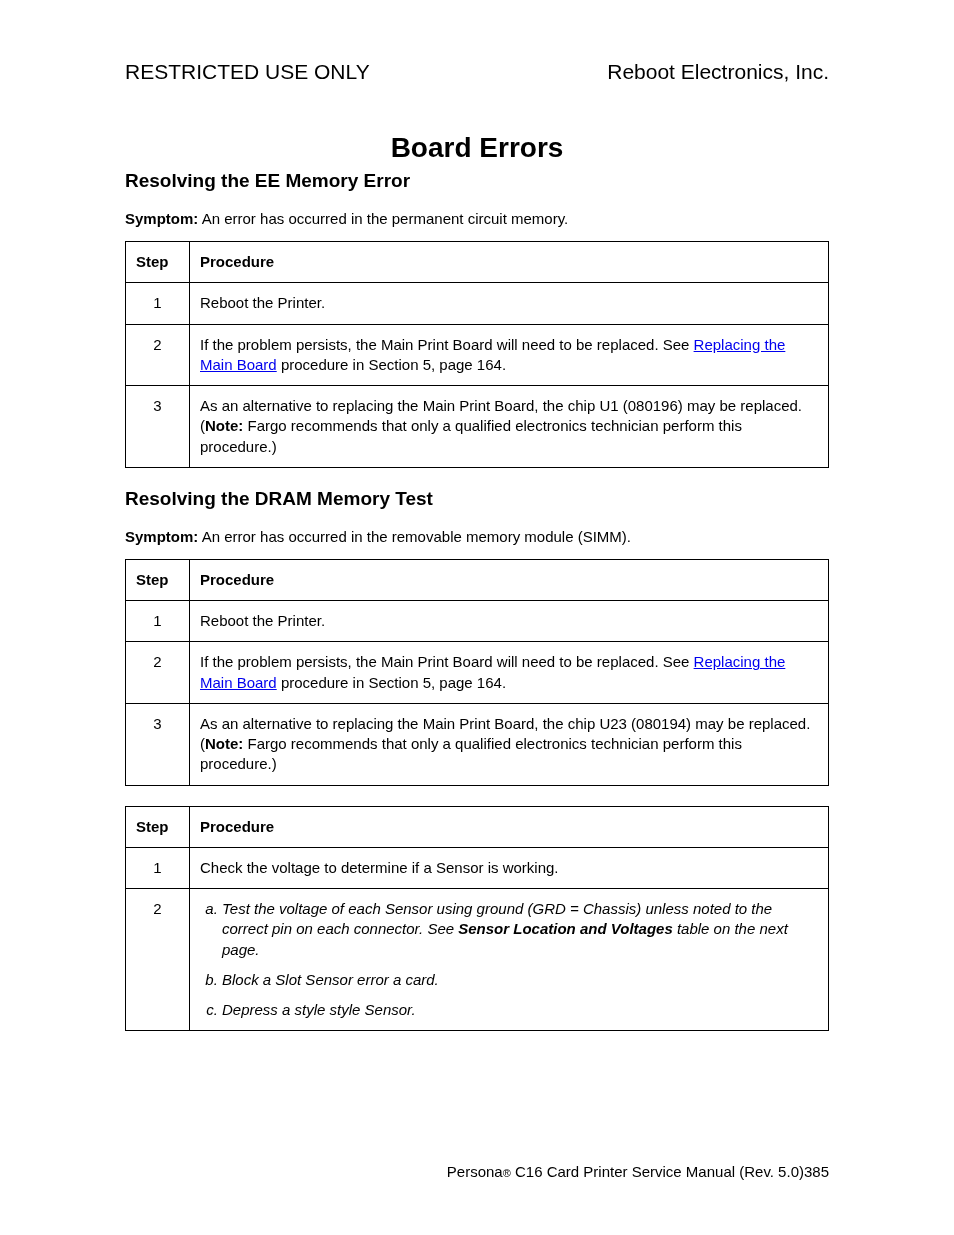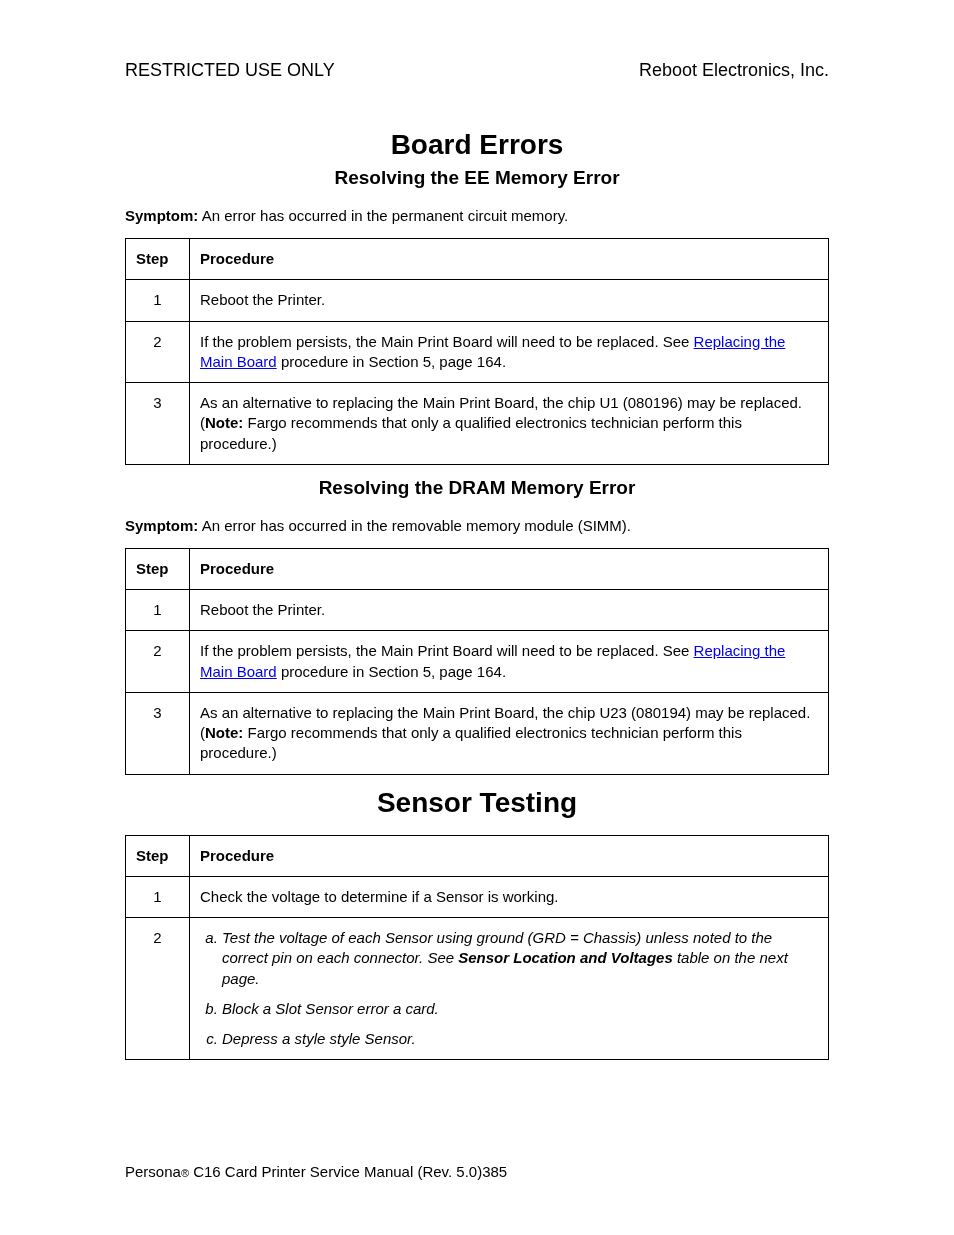--- a/index.html
+++ b/index.html
@@ -12,44 +12,43 @@
   }
   .page {
     padding: 60px 125px 50px 125px;
     box-sizing: border-box;
     height: 1235px;
     position: relative;
   }
   .header-row {
     display: flex;
     justify-content: space-between;
-    font-size: 18px;
+    font-size: 21px;
     margin-bottom: 48px;
     gap: 41px;
   }
   h1 {
     font-size: 28px;
     font-weight: bold;
     margin: 0 0 6px 0;
     text-align: center;
   }
   h2 {
     font-size: 19px;
     font-weight: bold;
     margin: 0 0 18px 0;
-    text-align: center;
   }
   .symptom {
     font-size: 15px;
     margin: 16px 0 14px 0;
   }
   table {
     border-collapse: collapse;
     width: 100%;
-    margin-bottom: 12px;
+    margin-bottom: 20px;
   }
   th, td {
     border: 1.5px solid #000;
     padding: 10px 10px;
     font-size: 15px;
     text-align: left;
     vertical-align: top;
     line-height: 1.35;
   }
   th {
@@ -60,21 +59,21 @@
   a.doc-link {
     color: #0000ee;
     text-decoration: underline;
   }
   .footer-row {
     position: absolute;
     left: 125px;
     right: 125px;
     bottom: 55px;
     display: flex;
-    justify-content: flex-start;
+    justify-content: flex-end;
     font-size: 15px;
   }
   .ol-list {
     padding-left: 22px;
     margin: 0;
   }
   .ol-list li {
     margin-bottom: 10px;
     font-style: italic;
   }
@@ -114,21 +113,21 @@
       <td class="step-cell">2</td>
       <td><span>If the problem persists, the Main Print Board will need to be replaced. See </span><a href="#" class="doc-link">Replacing the Main Board</a><span> procedure in Section 5, page 164.</span></td>
     </tr>
     <tr>
       <td class="step-cell">3</td>
       <td><span>As an alternative to replacing the Main Print Board, the chip U1 (080196) may be replaced. (</span><b>Note:</b><span>  Fargo recommends that only a qualified electronics technician perform this procedure.)</span></td>
     </tr>
   </tbody>
     </table>
 
-  <h2>Resolving the DRAM Memory Error</h2>
+  <h2>Resolving the DRAM Memory Test</h2>
   <p class="symptom">
     <b>Symptom:</b><span>  An error has occurred in the removable memory module (SIMM).</span>
   </p>
 
   <table>
     <colgroup>
         <col class="step-col">
         <col>
       </colgroup>
     <tbody>
@@ -144,21 +143,20 @@
       <td class="step-cell">2</td>
       <td><span>If the problem persists, the Main Print Board will need to be replaced. See </span><a href="#" class="doc-link">Replacing the Main Board</a><span> procedure in Section 5, page 164.</span></td>
     </tr>
     <tr>
       <td class="step-cell">3</td>
       <td><span>As an alternative to replacing the Main Print Board, the chip U23 (080194) may be replaced. (</span><b>Note:</b><span>  Fargo recommends that only a qualified electronics technician perform this procedure.)</span></td>
     </tr>
   </tbody>
     </table>
 
-  <h1 style="margin-top:10px; margin-bottom:16px;">Sensor Testing</h1>
 
   <table>
     <colgroup>
         <col class="step-col">
         <col>
       </colgroup>
     <tbody>
         <tr>
       <th>Step</th>
       <th>Procedure</th>

